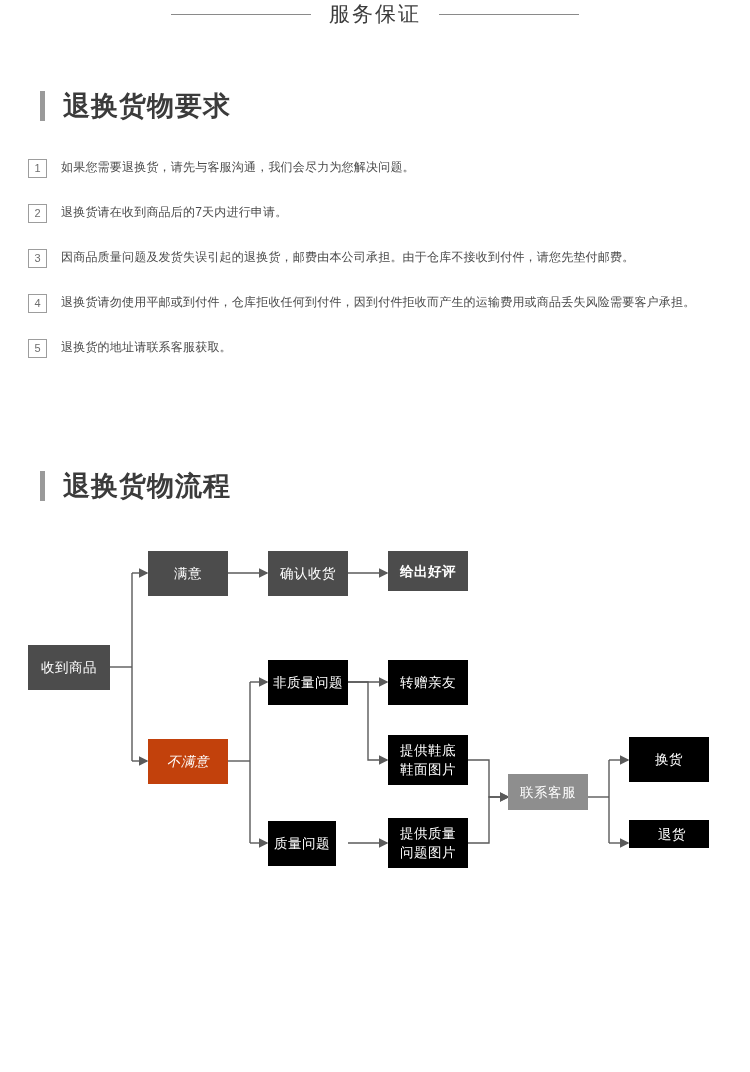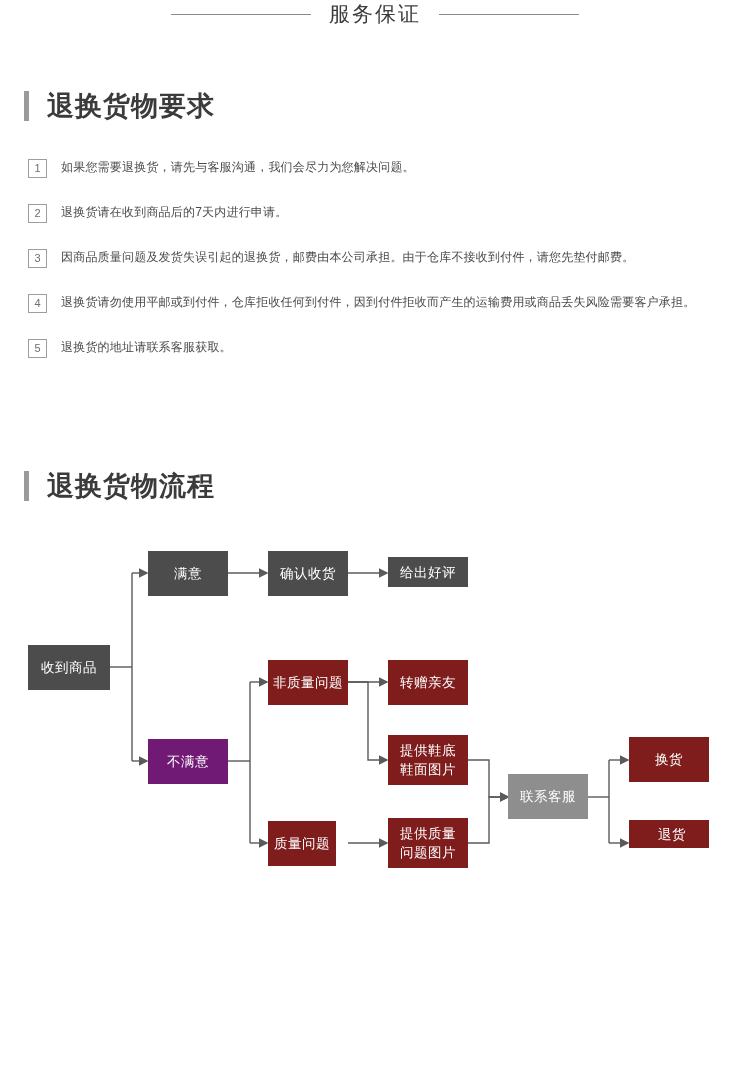--- a/index.html
+++ b/index.html
@@ -34,21 +34,21 @@
     color: #3c3c3c;
     font-weight: 400;
     white-space: nowrap;
   }
 
   
   .section-heading {
     display: flex;
     align-items: center;
     gap: 18px;
-    margin-left: 24px;
+    margin-left: 40px;
   }
   .section-heading .bar {
     width: 5px;
     height: 30px;
     background: #9a9a9a;
   }
   .section-heading .label {
     font-size: 27px;
     font-weight: bold;
     color: #3b3b3b;
@@ -105,22 +105,22 @@
     justify-content: center;
     text-align: right;
     color: #ffffff;
     font-size: 13.5px;
     line-height: 19px;
     letter-spacing: 0.5px;
     box-sizing: border-box;
     padding: 2px;
   }
   .node.dark  { background: #4c4c4c; }
-  .node.mid   { background: #701a75; }
-  .node.light { background: #7f1d1d; }
+  .node.mid   { background: #c2410c; font-style: italic; }
+  .node.light { background: #000000; }
   .node.grey  { background: #8e8e8e; }
 </style>
 </head>
 <body>
 
 <div class="page-header">
   <span class="rule"></span>
   <span class="ttl">服务保证</span>
   <span class="rule"></span>
 </div>
@@ -196,35 +196,35 @@
       <path d="M609,303 H628" marker-end="url(#ah)"></path>
     </g>
   </svg>
 
   <div class="node dark" style="left:28px;  top:105px; width:82px;  height:45px;">收到商品</div>
 
   <div class="node dark" style="left:148px; top:11px;  width:80px;  height:45px;">满意</div>
 
   <div class="node dark" style="left:268px; top:11px;  width:80px;  height:45px;">确认收货</div>
 
-  <div class="node dark" style="left:388px; top:17px;  width:80px;  height:30px;">给出好评</div>
+  <div class="node dark" style="left:388px; top:11px;  width:80px;  height:40px;font-weight:bold;">给出好评</div>
 
   <div class="node mid" style="left:148px; top:199px; width:80px;  height:45px;">不满意</div>
 
   <div class="node light" style="left:268px; top:120px; width:80px;  height:45px;">非质量问题</div>
 
   <div class="node light" style="left:388px; top:120px; width:80px;  height:45px;">转赠亲友</div>
 
   <div class="node light" style="left:388px; top:195px; width:80px;  height:50px; white-space:pre-line;">提供鞋底
 鞋面图片</div>
 
   <div class="node light" style="left:268px; top:281px; width:68px;  height:45px;">质量问题</div>
 
   <div class="node light" style="left:388px; top:278px; width:80px;  height:50px; white-space:pre-line;">提供质量
 问题图片</div>
 
-  <div class="node grey" style="left:508px; top:234px; width:80px;  height:45px;">联系客服</div>
+  <div class="node grey" style="left:508px; top:234px; width:80px;  height:36px;">联系客服</div>
 
   <div class="node light" style="left:629px; top:197px; width:80px;  height:45px;">换货</div>
 
   <div class="node light" style="left:629px; top:280px; width:80px;  height:28px;padding-left:8px;">退货</div>
 
 </div>
 
 </body></html>

